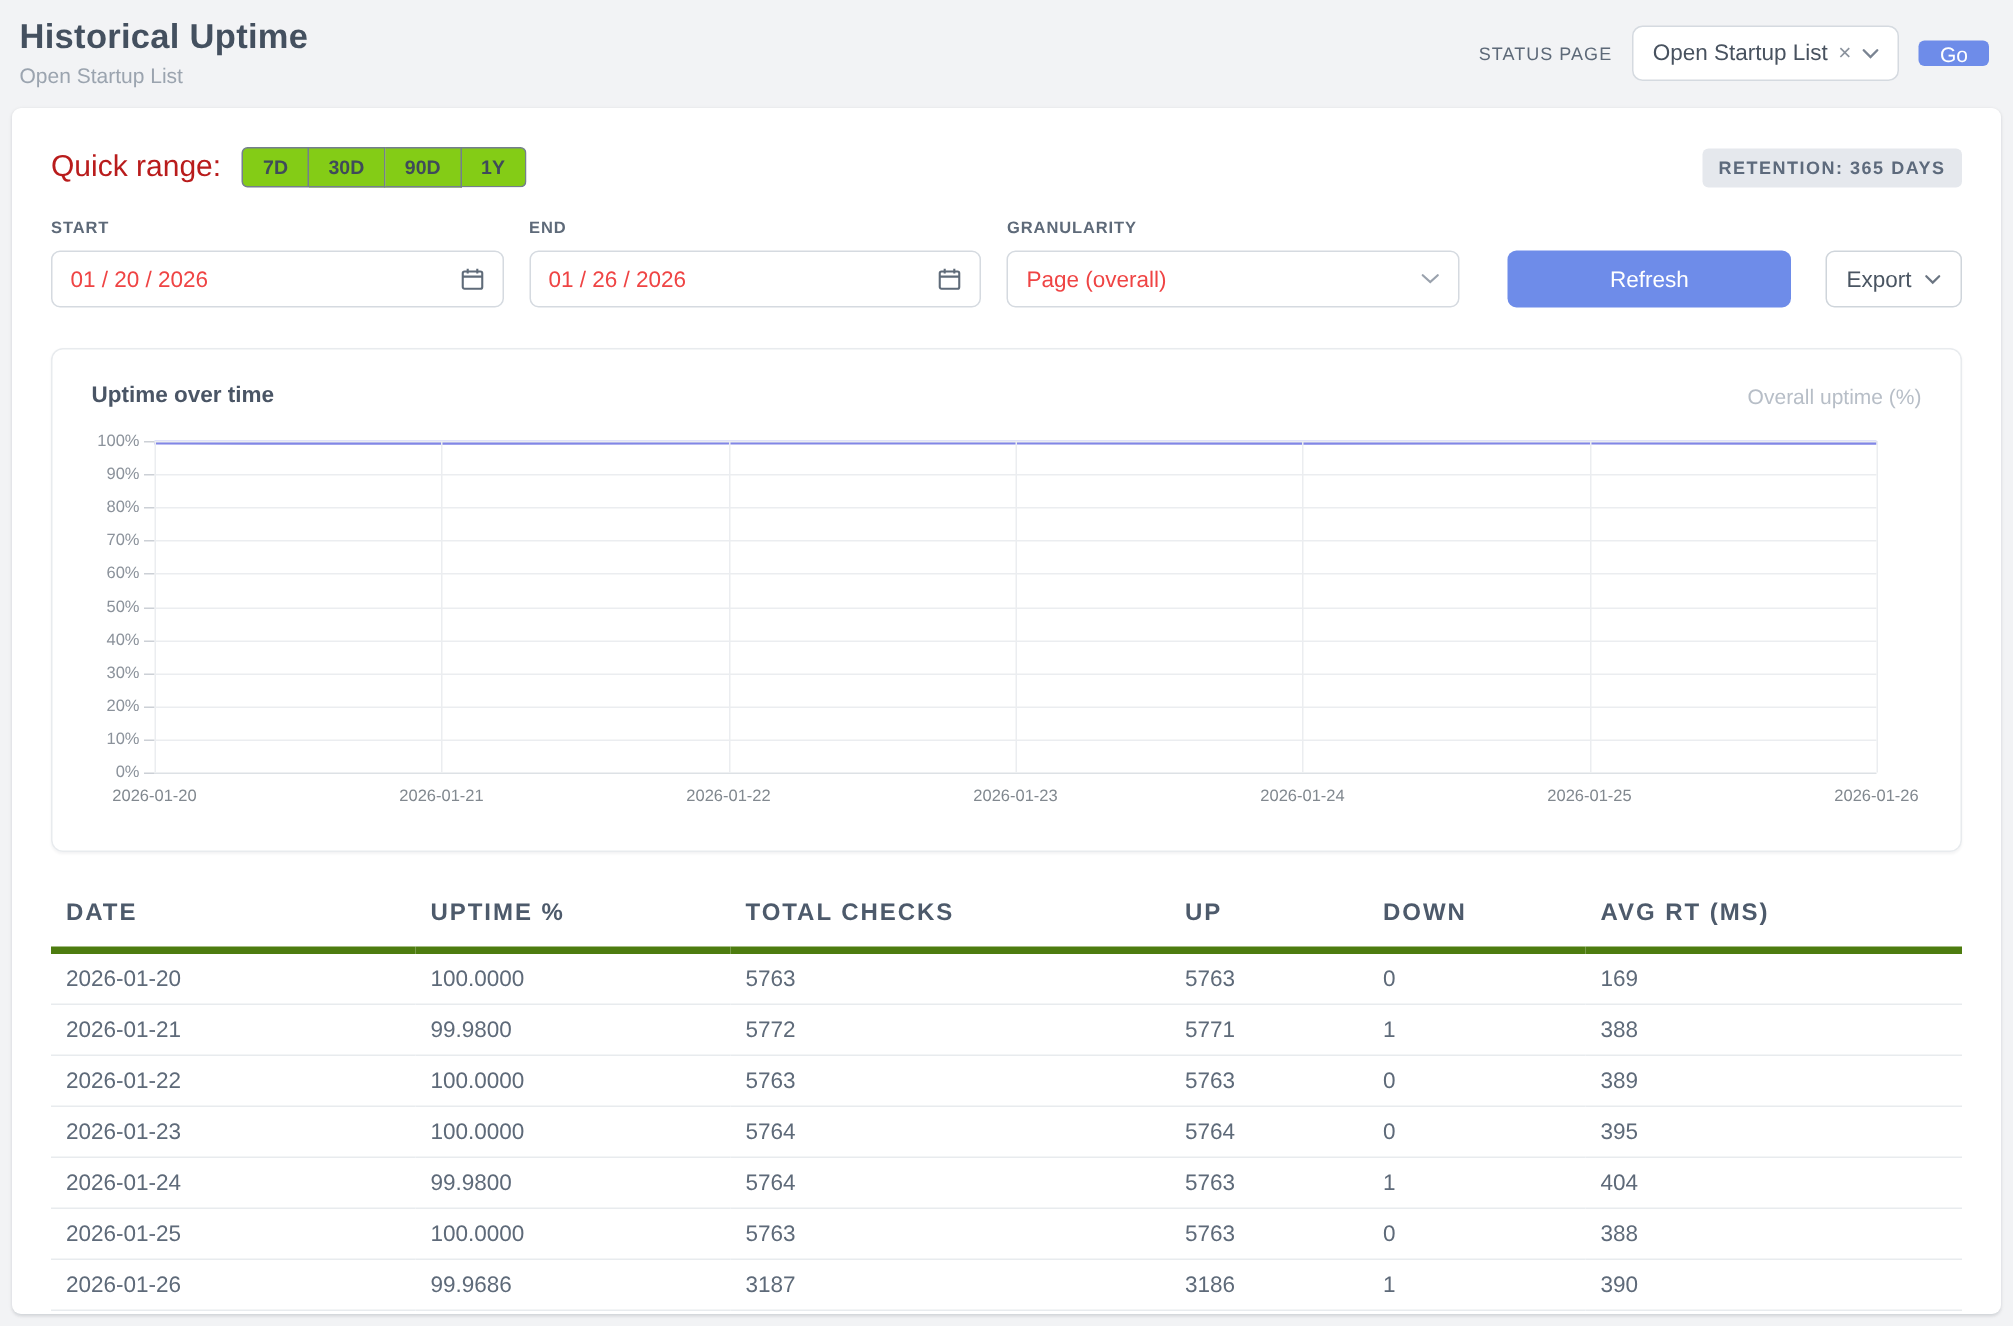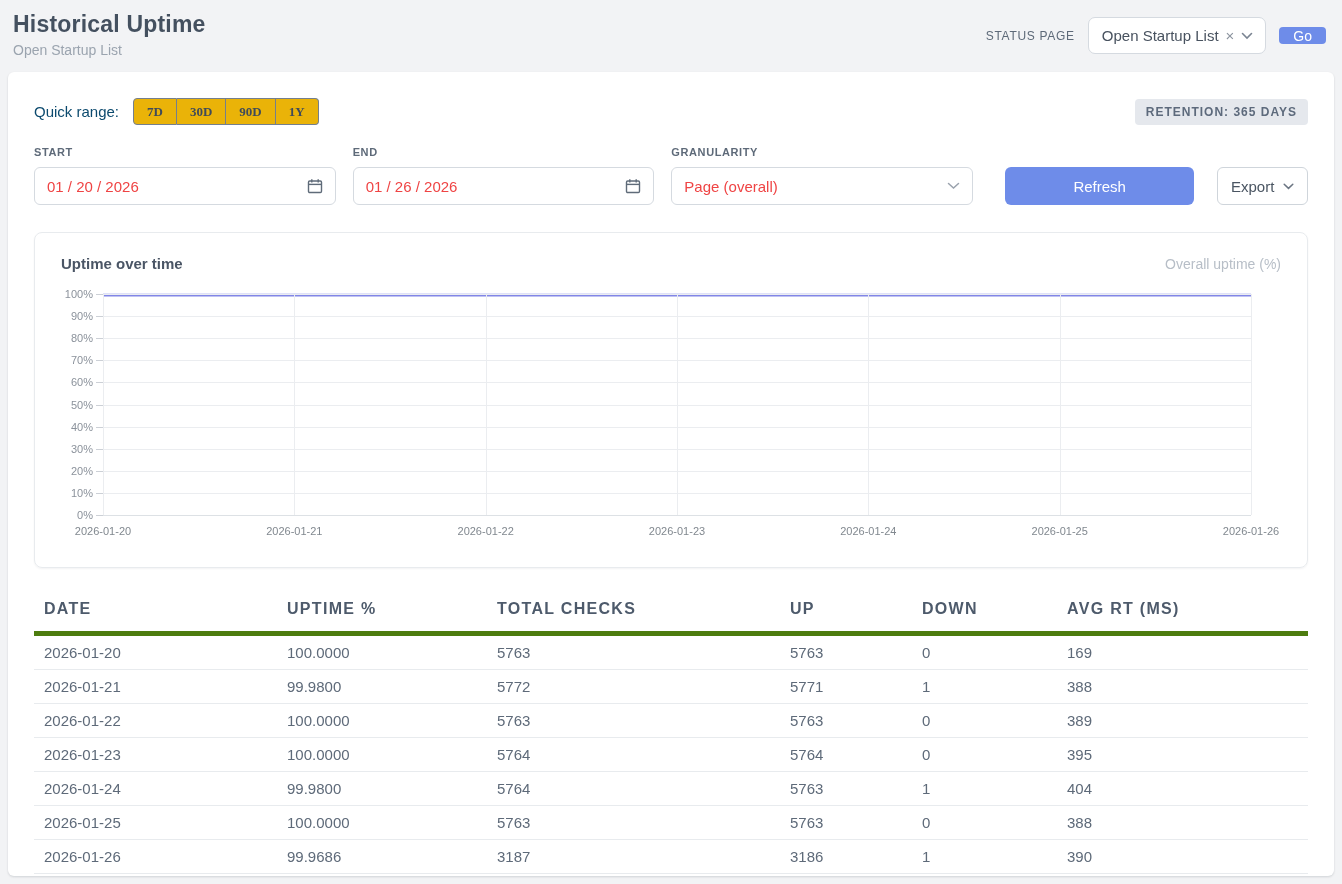--- a/index.html
+++ b/index.html
@@ -43,27 +43,27 @@
     height: 804px;
     background: #fff;
     border-radius: 6px;
     box-shadow: 0 1px 2px rgba(16,24,40,.07), 0 1px 3px rgba(16,24,40,.08);
     padding: 26px;
   }
 
   
   .quick-row { display: flex; align-items: center; justify-content: space-between; }
   .quick-left { display: flex; align-items: center; gap: 14px; }
-  .quick-label { font-size: 15px; color: #0c4a6e; text-align: center; }
+  .quick-label { font-size: 20px; color: #b91c1c; text-align: center; }
   .segmented { display: flex; }
   .segmented button {
     height: 27px; padding: 0 13px;
-    background: #eab308; border: 1px solid #747f8d; border-left-width: 0;
+    background: #84cc16; border: 1px solid #747f8d; border-left-width: 0;
     font-size: 13px; font-weight: 600; color: #3f4b5a;
-    font-family: Liberation Serif, serif; cursor: pointer;
+    font-family: Liberation Sans, sans-serif; cursor: pointer;
   }
   .segmented button:first-child { border-left-width: 1px; border-radius: 4px 0 0 4px; }
   .segmented button:last-child { border-radius: 0 4px 4px 0; }
   .retention-badge {
     background: #e5e8ed; color: #5d6a7c;
     font-size: 12px; font-weight: 700; letter-spacing: 1px;
     padding: 6px 11px; border-radius: 4px;
   }
 
   

